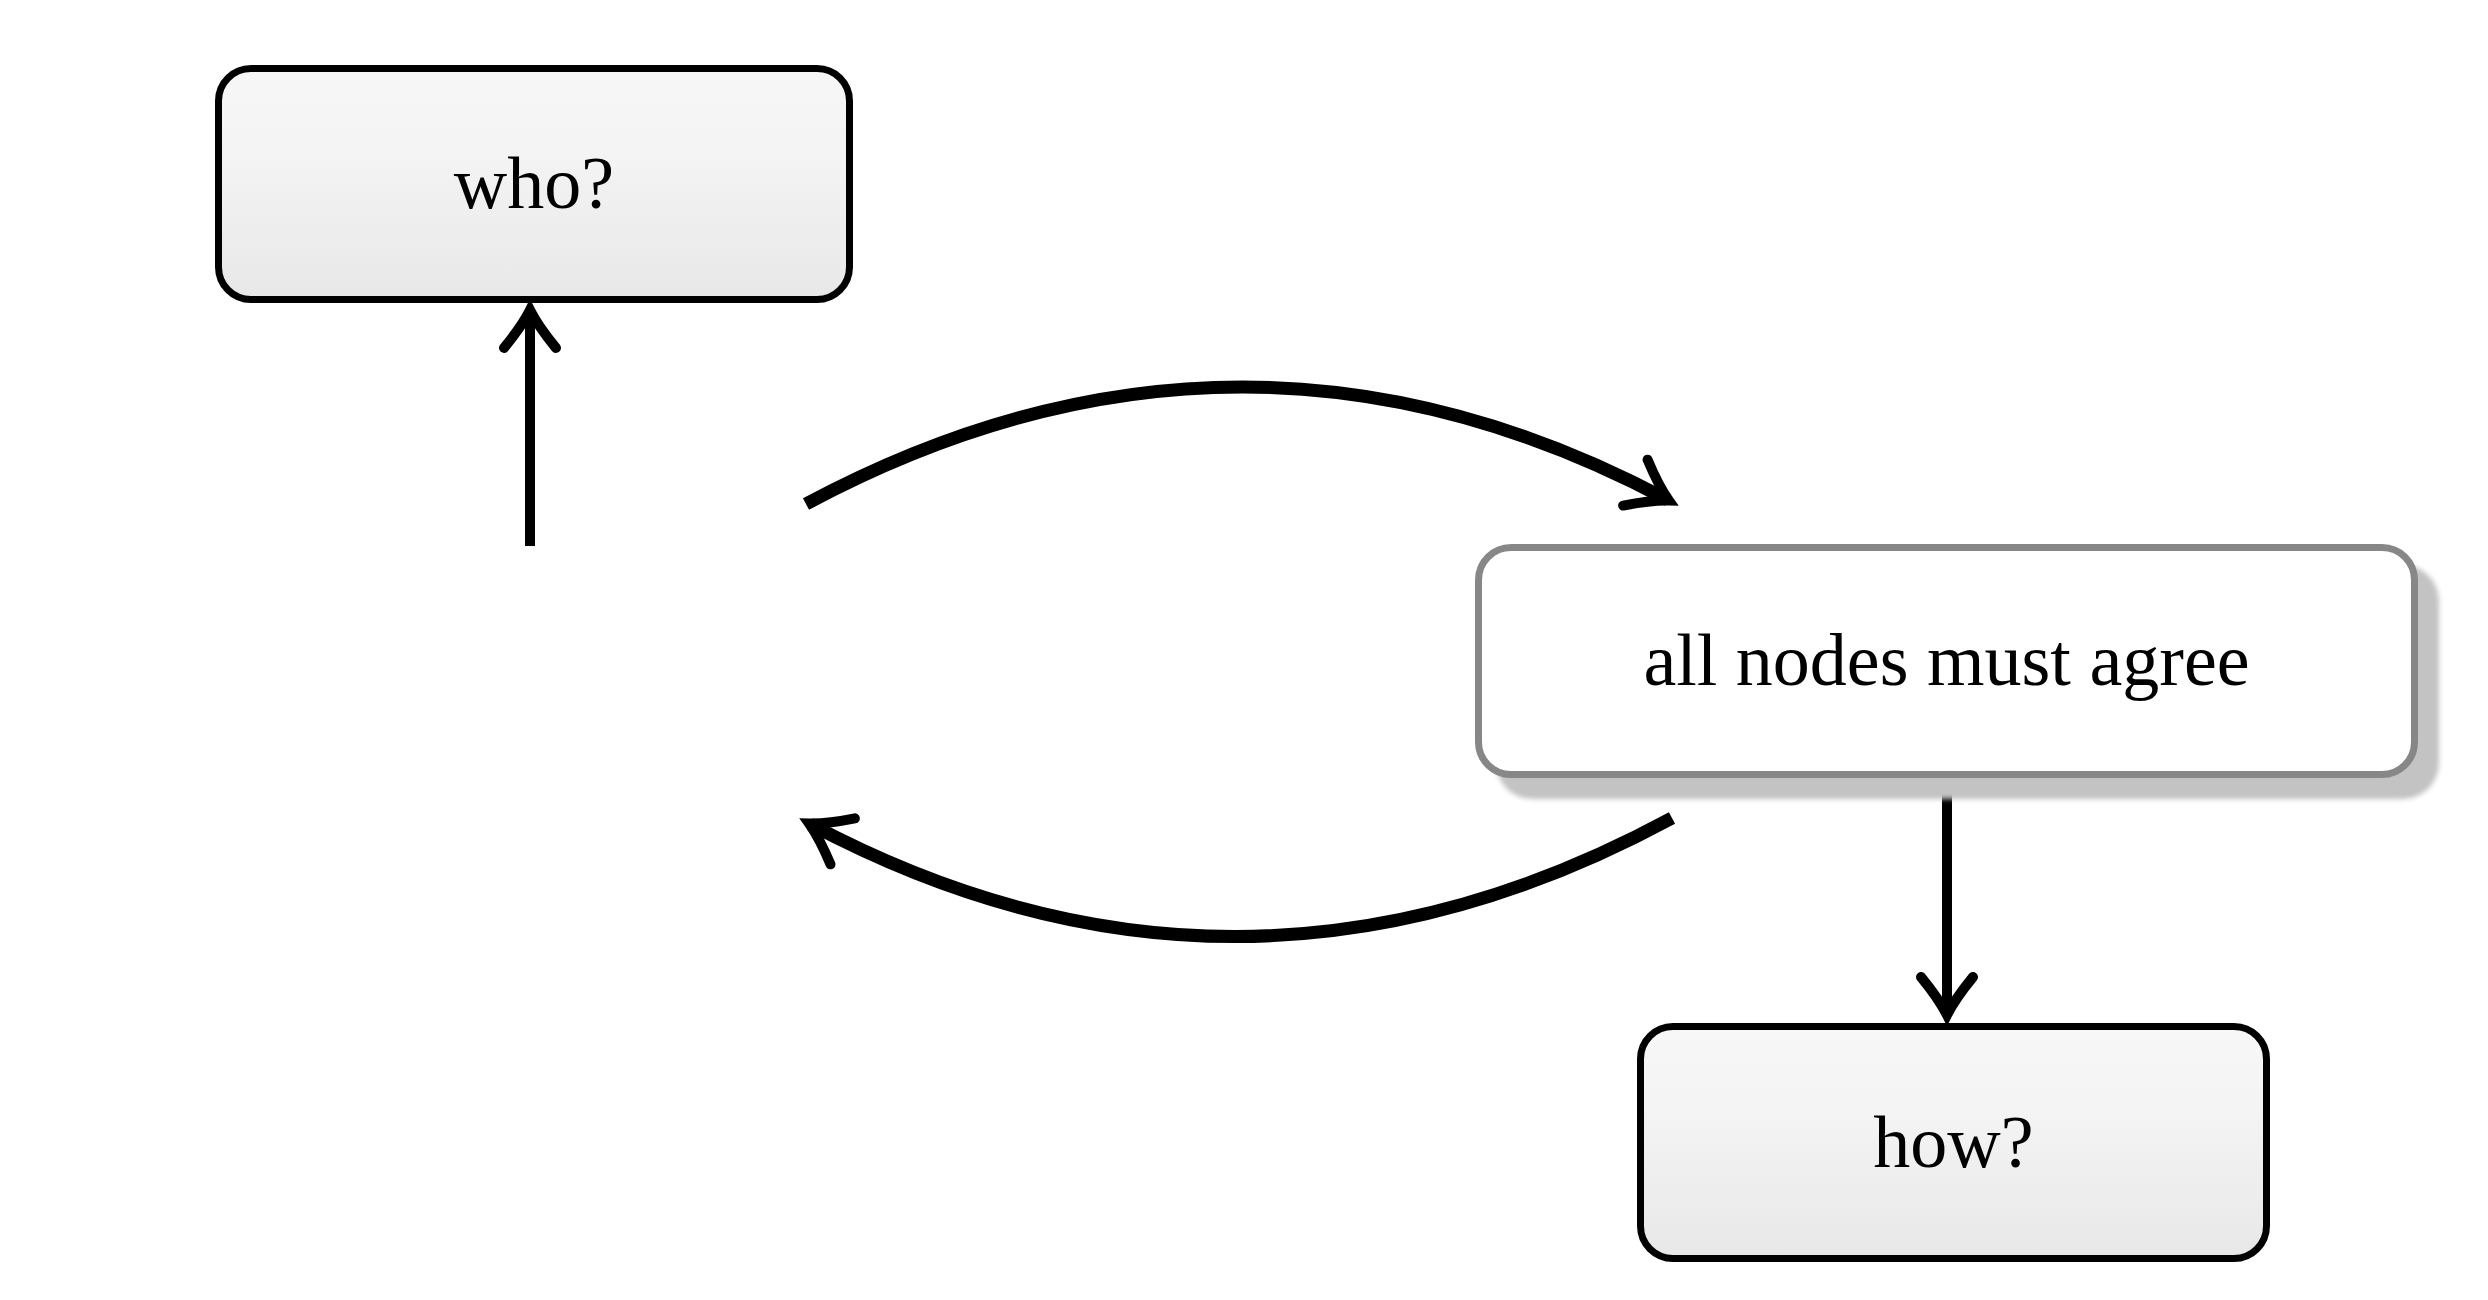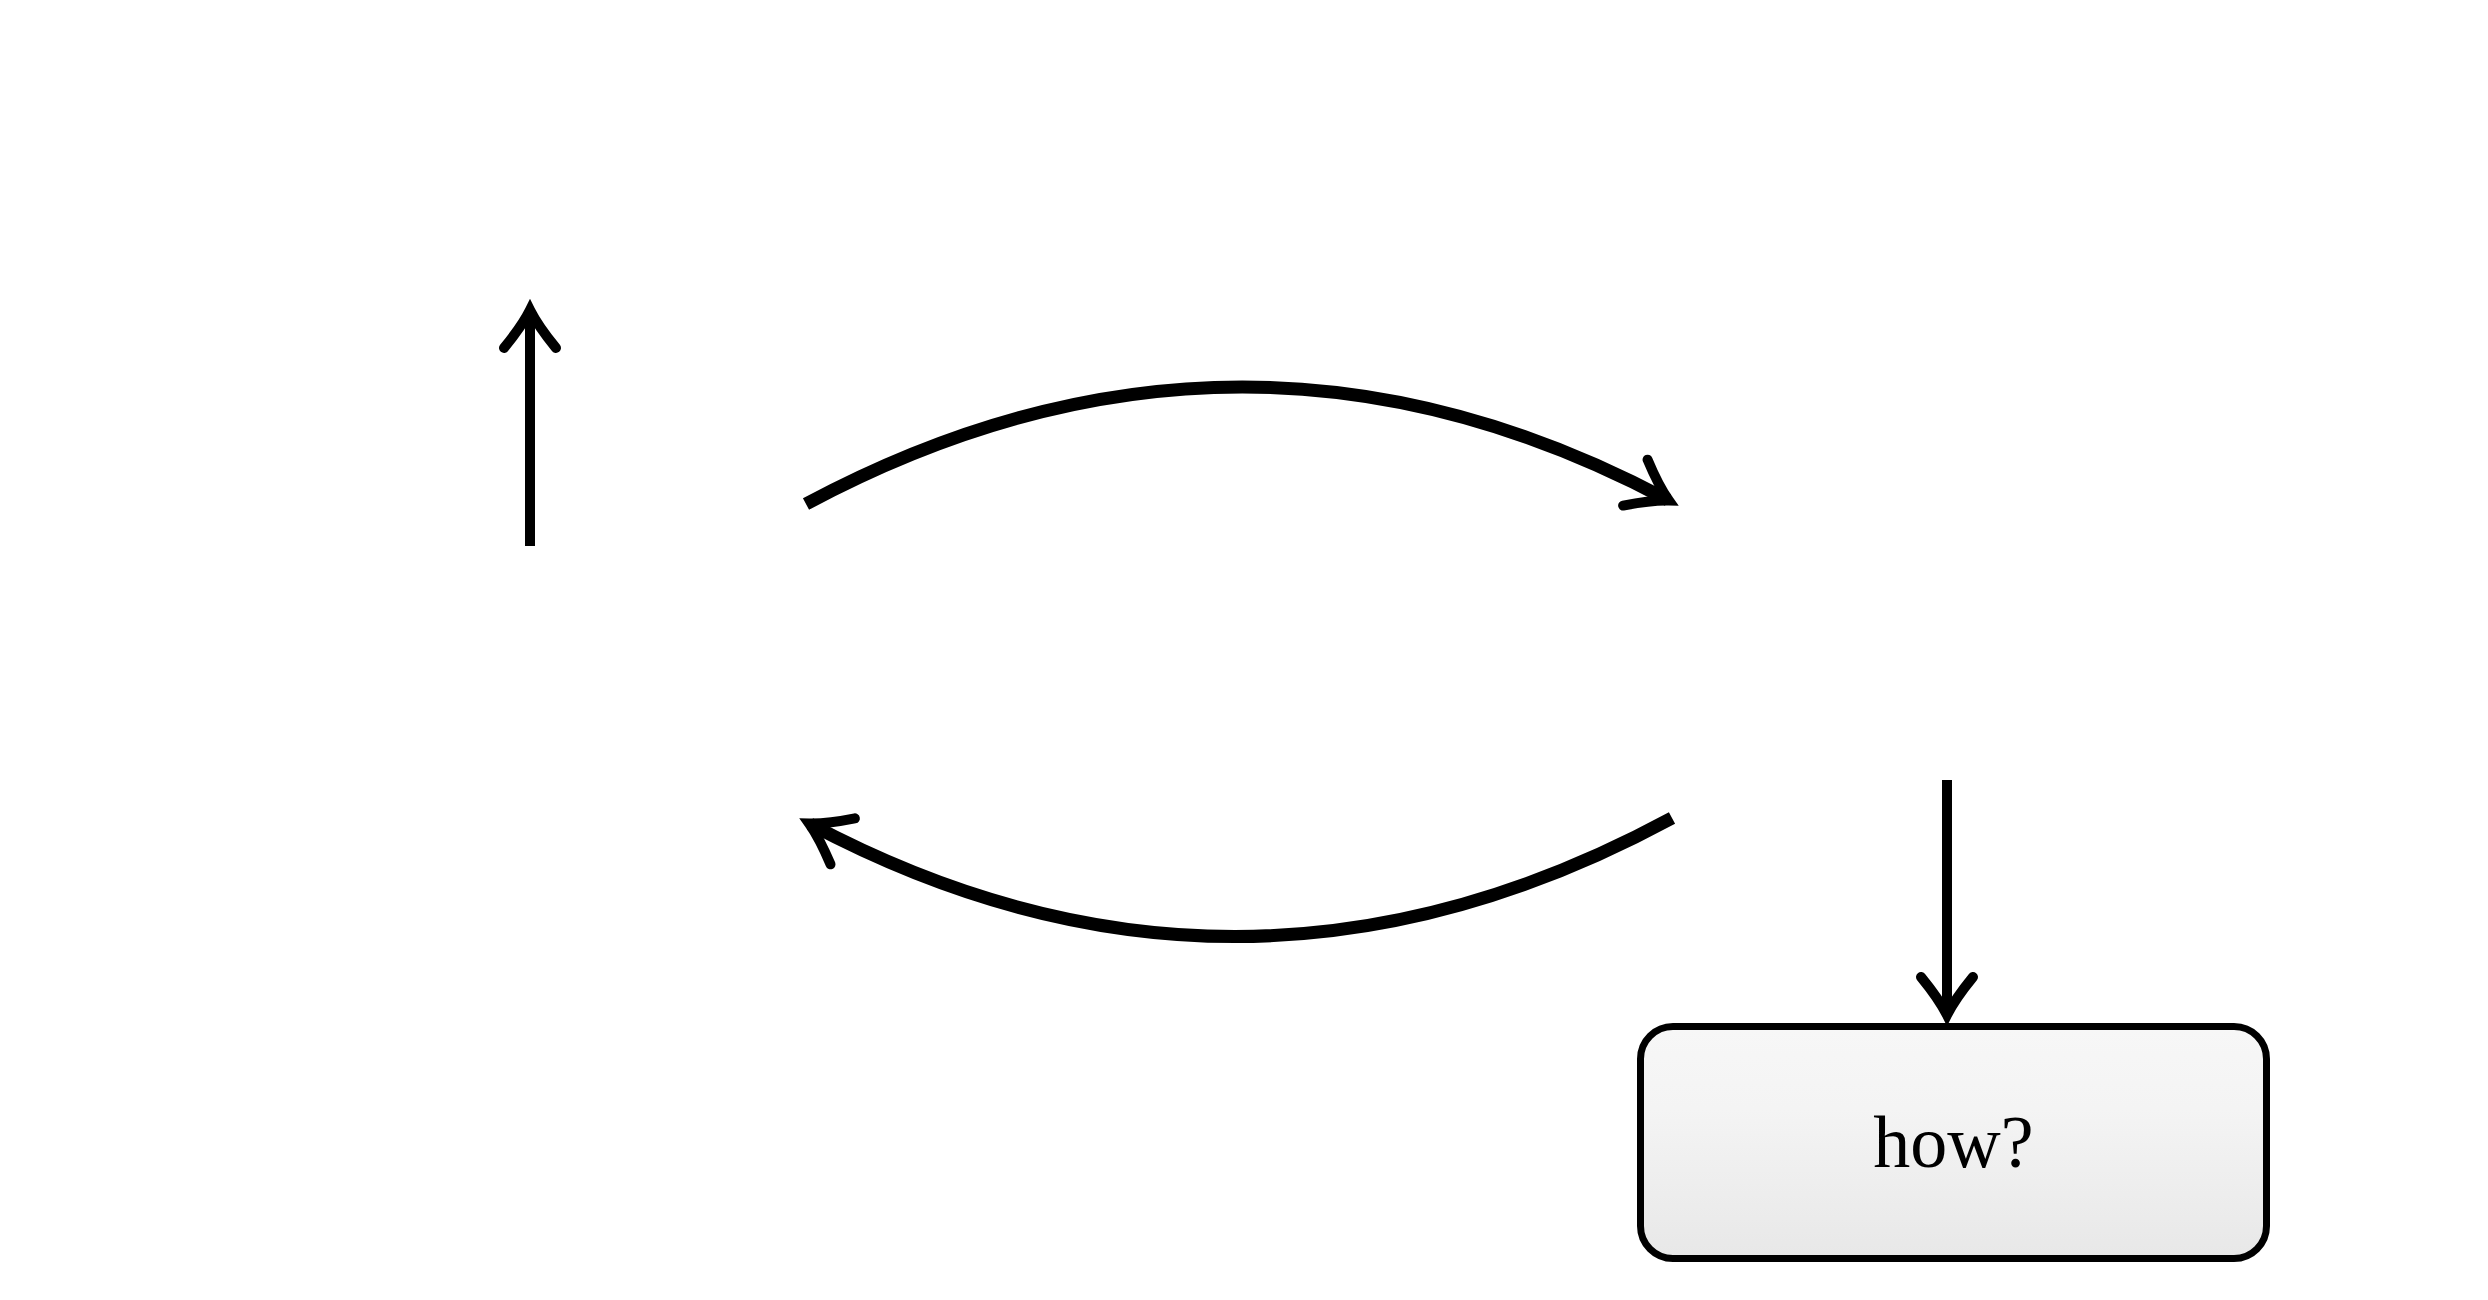--- a/index.html
+++ b/index.html
@@ -70,20 +70,26 @@
 
     <line x1="530" y1="546" x2="530" y2="311" stroke-width="10" marker-end="url(#arrowhead)"></line>
 
     <path d="M 806 504 Q 1240 272 1668 500" stroke-width="13" marker-end="url(#arrowhead)"></path>
 
     <path d="M 1672 818 Q 1240 1052 810 824" stroke-width="13" marker-end="url(#arrowhead)"></path>
 
     <line x1="1947" y1="780" x2="1947" y2="1014" stroke-width="10" marker-end="url(#arrowhead)"></line>
   </svg>
 
+  <div class="node question" id="node-who">
+    <span class="label">who?</span>
+  </div>
 
 
+  <div class="node statement" id="node-agree">
+    <span class="label">all nodes must agree</span>
+  </div>
 
   <div class="node question" id="node-how">
     <span class="label">how?</span>
   </div>
 
 </div>
 
 </body></html>

